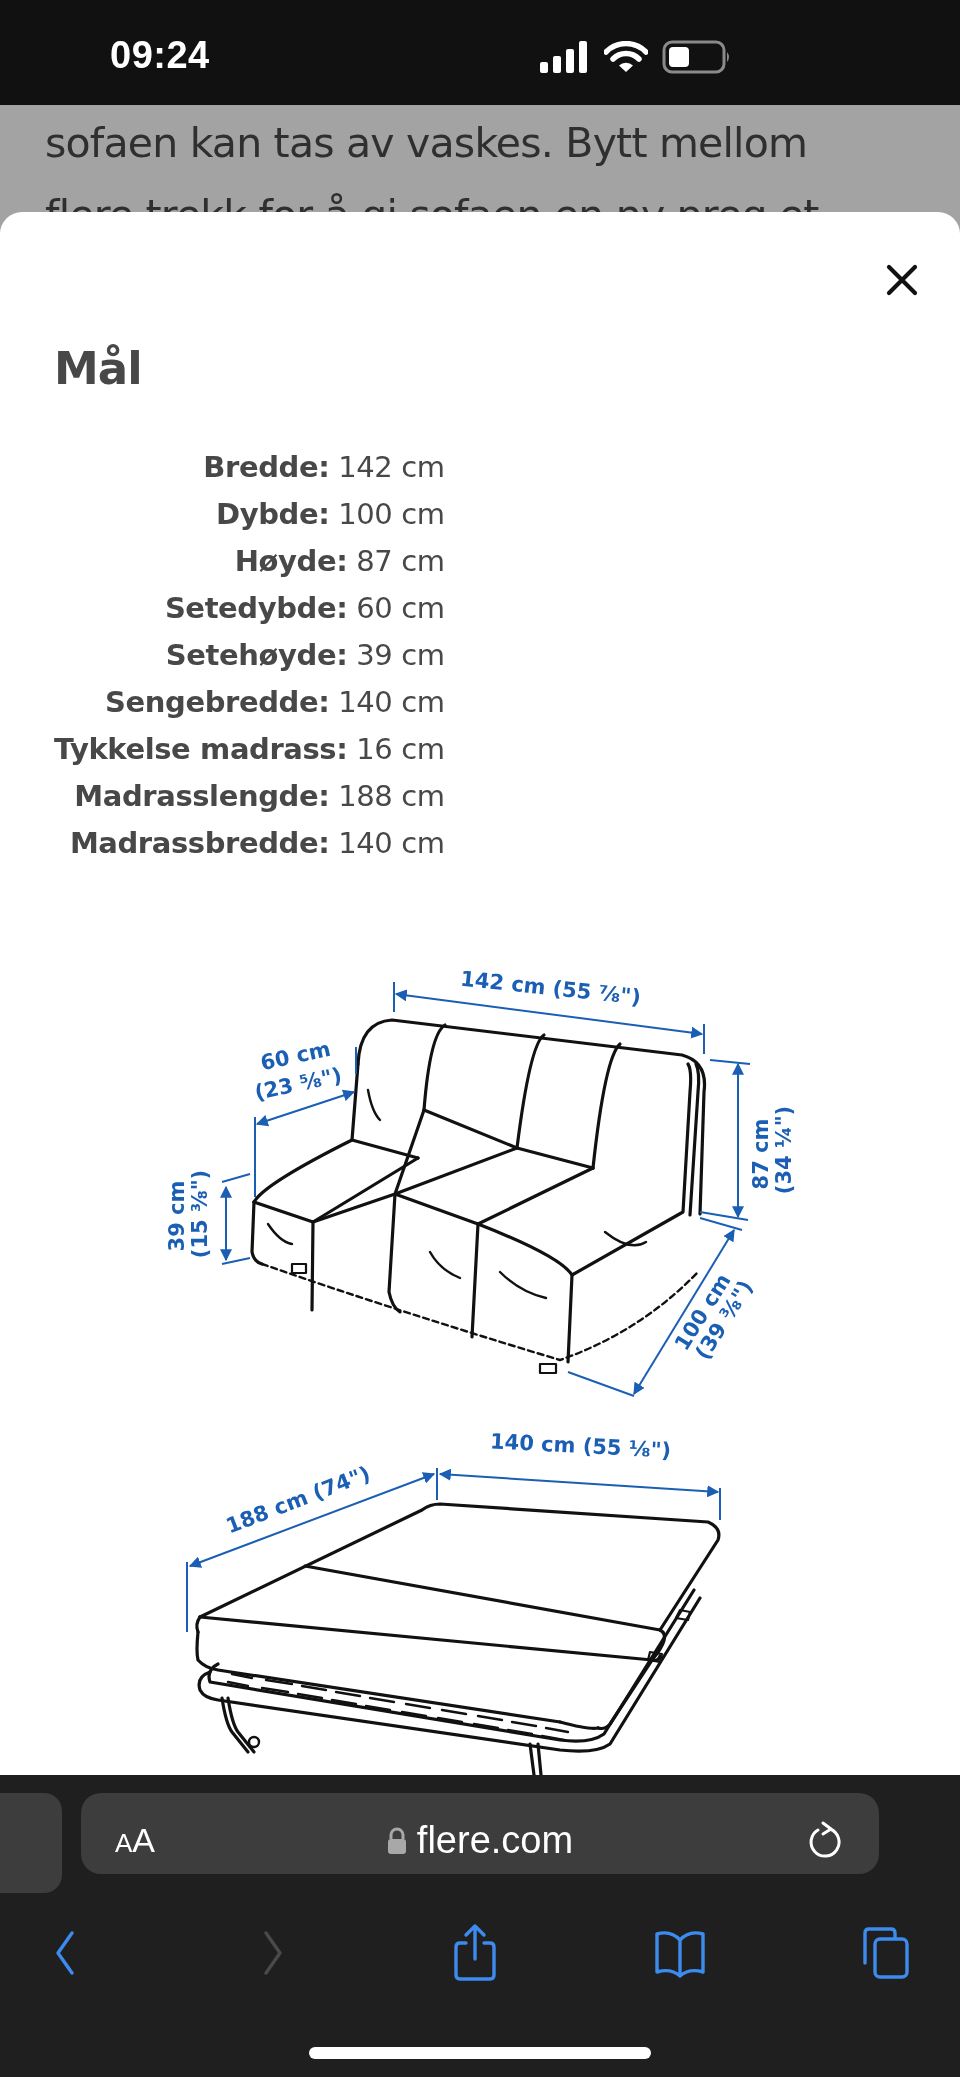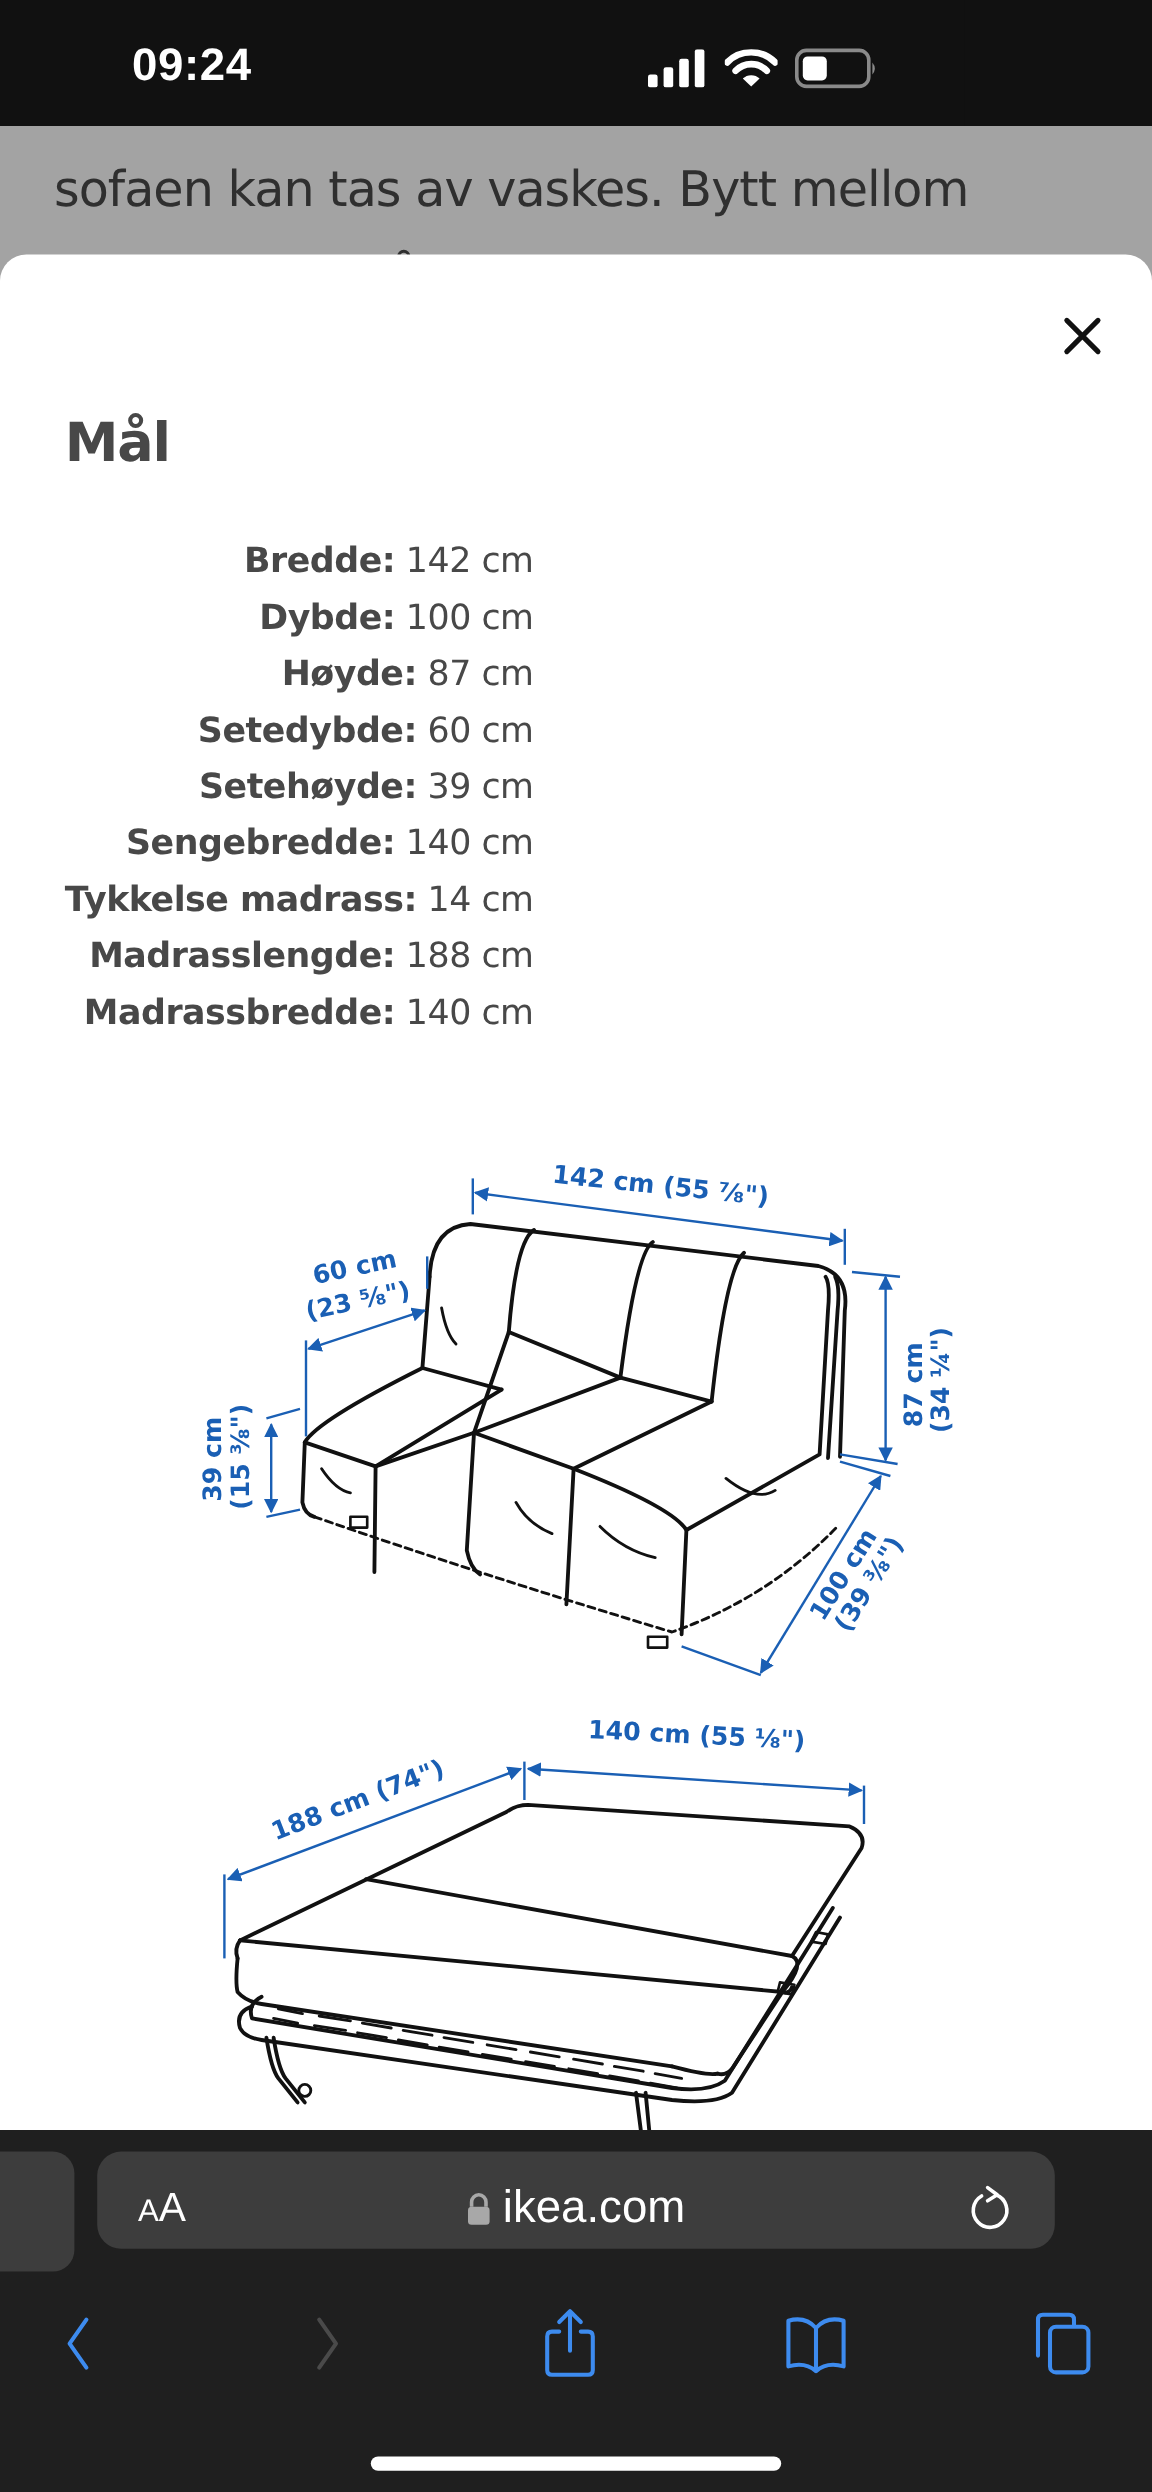--- a/index.html
+++ b/index.html
@@ -6,21 +6,21 @@
   html, body { width: 960px; height: 2077px; overflow: hidden; background: #111; }
   body { position: relative; font-family: "DejaVu Sans", "Liberation Sans", sans-serif; }
 
   
   .status-bar { position: absolute; left: 0; top: 0; width: 804px; height: 105px; background: #111111; }
   .status-time { position: absolute; left: 110px; top: 34px; color: #fff; font-family: "Liberation Sans", sans-serif; font-weight: 700; font-size: 38px; letter-spacing: 0.5px; }
   .status-icons { position: absolute; right: 72px; top: 40px; display: flex; align-items: center; gap: 14px; }
 
   
   .page-behind { position: absolute; left: 0; top: 105px; width: 960px; height: 1670px; background: #a3a3a3; overflow: hidden; }
-  .page-behind p { position: absolute; left: 45px; color: #2f2f2f; font-family: "DejaVu Sans", sans-serif; font-size: 41px; letter-spacing: -0.8px; white-space: nowrap; margin-top: 15px; }
+  .page-behind p { position: absolute; left: 45px; color: #2f2f2f; font-family: "DejaVu Sans", sans-serif; font-size: 41px; letter-spacing: -0.8px; white-space: nowrap; }
 
   
   .sheet { position: absolute; left: 0; top: 212px; width: 960px; height: 1563px; background: #fff; border-radius: 22px 22px 0 0; overflow: hidden; }
   .close-btn { position: absolute; right: 30px; top: 40px; width: 56px; height: 56px; display: flex; align-items: center; justify-content: center; cursor: pointer; }
   .sheet-title { position: absolute; left: 54px; top: 130px; font-family: "DejaVu Sans", sans-serif; font-weight: 700; font-size: 45px; color: #484848; letter-spacing: -1px; }
   .dim-list { position: absolute; left: 54px; top: 232px; list-style: none; }
   .dim-list li { font-family: "DejaVu Sans", sans-serif; font-size: 29px; line-height: 47px; color: #484848; letter-spacing: -0.4px; white-space: nowrap; text-align: right; }
   .dim-list .k { font-weight: 700; }
   .diagram { position: absolute; left: 0; top: 0; width: 960px; height: 1563px; }
 
@@ -76,21 +76,21 @@
   </div>
   <h2 class="sheet-title">Mål</h2>
 
   <ul class="dim-list">
     <li><span class="k">Bredde:</span> <span>142 cm</span></li>
     <li><span class="k">Dybde:</span> <span>100 cm</span></li>
     <li><span class="k">Høyde:</span> <span>87 cm</span></li>
     <li><span class="k">Setedybde:</span> <span>60 cm</span></li>
     <li><span class="k">Setehøyde:</span> <span>39 cm</span></li>
     <li><span class="k">Sengebredde:</span> <span>140 cm</span></li>
-    <li><span class="k">Tykkelse madrass:</span> <span>14 cm</span></li>
+    <li><span class="k">Tykkelse madrass:</span> <span>16 cm</span></li>
     <li><span class="k">Madrasslengde:</span> <span>188 cm</span></li>
     <li><span class="k">Madrassbredde:</span> <span>140 cm</span></li>
   </ul>
 
   <svg class="diagram" viewBox="0 0 960 1563">
     <defs>
       <marker id="arr" viewBox="0 0 10 10" refX="9" refY="5" markerWidth="6" markerHeight="6" orient="auto-start-reverse">
         <path d="M0 0 L10 5 L0 10 Z" fill="#1a5fb4"></path>
       </marker>
     </defs>
@@ -222,21 +222,21 @@
   <div class="tab-stub"></div>
   <div class="url-bar">
     <div class="aa-btn">
       <span class="small">A</span><span class="big">A</span>
     </div>
     <div class="url">
       <svg width="20" height="28" viewBox="0 0 20 28">
         <path d="M4 12 V8 A6 6 0 0 1 16 8 V12" stroke="#a8a8a8" stroke-width="3" fill="none"></path>
         <rect x="1" y="12" width="18" height="15" rx="3" fill="#a8a8a8"></rect>
       </svg>
-      <span class="url-text">ikea.com</span>
+      <span class="url-text">flere.com</span>
     </div>
     <div class="reload-btn">
       <svg width="50" height="50" viewBox="0 0 50 50">
         <path d="M29 12 A14 14 0 1 1 17 13" stroke="#fff" stroke-width="3" fill="none" stroke-linecap="round"></path>
         <path d="M22 6 L30 12 L22 17" stroke="#fff" stroke-width="3" fill="none" stroke-linecap="round" stroke-linejoin="round"></path>
       </svg>
     </div>
   </div>
 
   <div class="toolbar">

